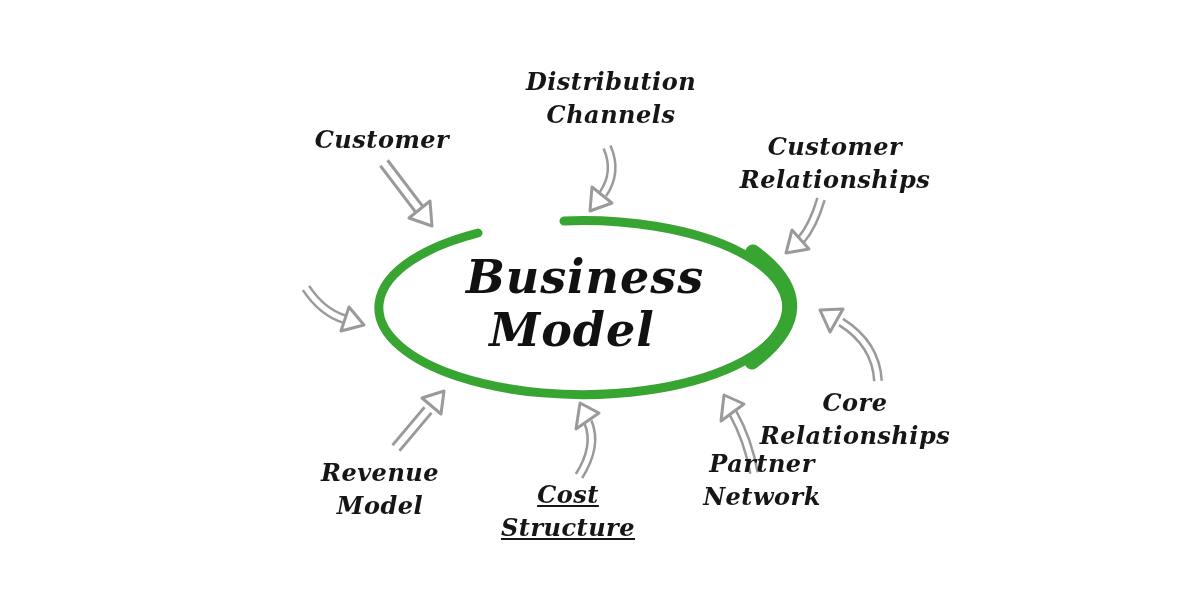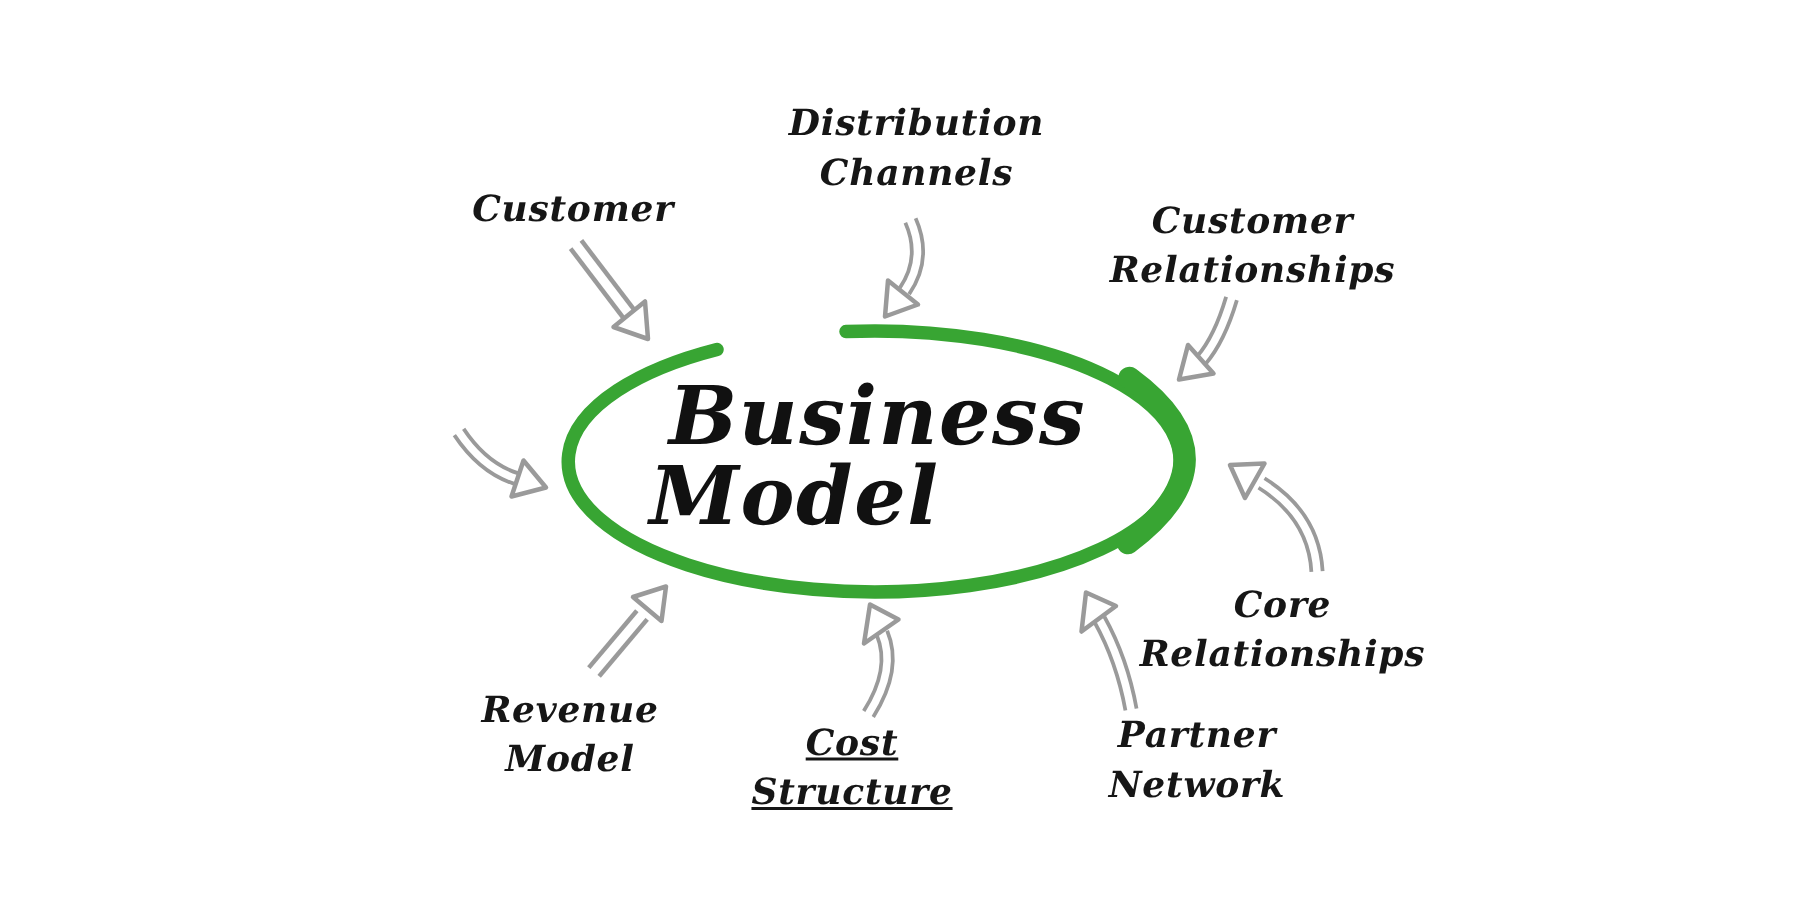--- a/index.html
+++ b/index.html
@@ -49,33 +49,33 @@
     letter-spacing: 0.5px;
   }
   .label span { display: block; }
 
   .l-customer      { left: 382px; top: 139px; }
   .l-distribution  { left: 611px; top: 98px;  }
   .l-custrel       { left: 835px; top: 163px; }
   .l-valueprop     { left: 295px; top: 251px; }
   .l-revenue       { left: 380px; top: 489px; }
   .l-cost          { left: 568px; top: 511px; text-decoration: underline; }
-  .l-partner       { left: 762px; top: 506px; margin-left: 36px; }
+  .l-partner       { left: 762px; top: 480px; }
   .l-core          { left: 855px; top: 419px; }
 
   .title {
     position: absolute;
     left: 585px; top: 304px;
     transform: translate(-50%, -50%);
     font-style: italic;
     font-weight: bold;
-    font-size: 54px;
+    font-size: 46px;
     line-height: 53px;
     color: #111111;
-    text-align: left;
+    text-align: center;
     white-space: nowrap;
     letter-spacing: 1px;
   }
   .title span { display: block; }
   .title .t2 { position: relative; left: -13px; }
 </style>
 </head>
 <body>
 
 <div class="canvas">

